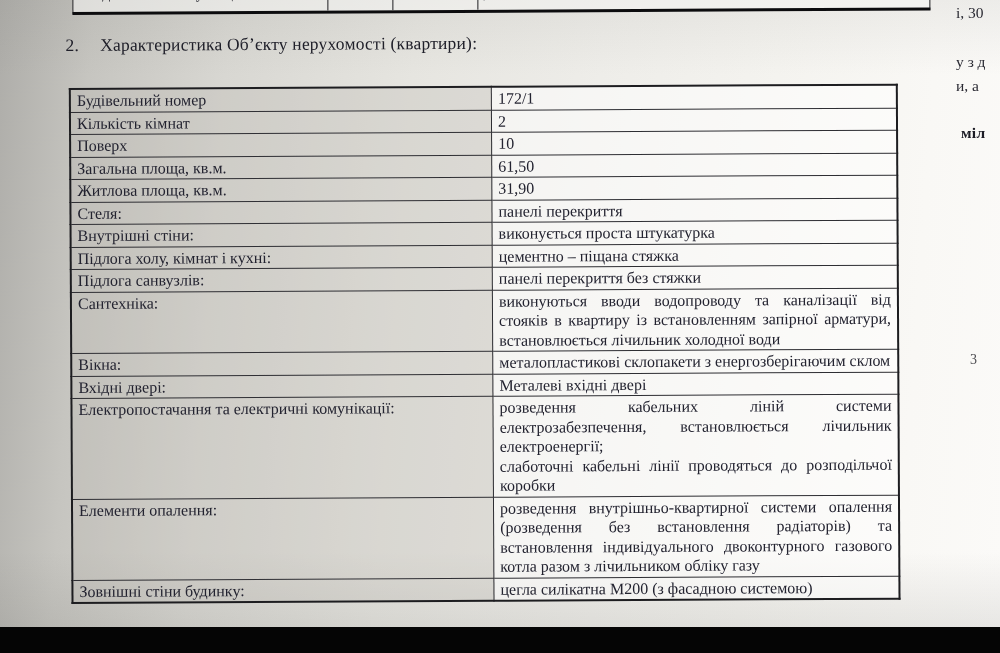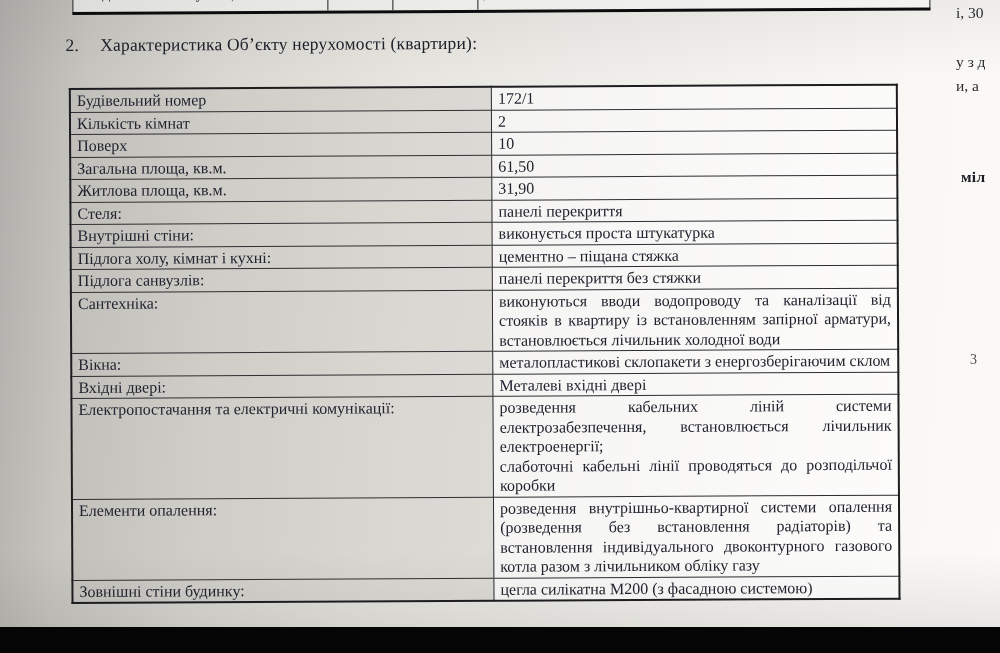--- a/index.html
+++ b/index.html
@@ -82,21 +82,21 @@
     text-align:justify;
     white-space:pre-line;
   }
   
   .edge-fragment{
     position:absolute;left:956px;
     font-size:15.5px;line-height:20px;
     color:#2a2a33;
     white-space:nowrap;
   }
-  .edge-fragment.bold{font-weight:bold;letter-spacing:0.3px;left:961px;color:#1d1d26;margin-top:44px;}
+  .edge-fragment.bold{font-weight:bold;letter-spacing:0.3px;left:961px;color:#1d1d26;}
   .page-number{
     position:absolute;left:970px;top:352px;
     font-size:14px;color:#4c4c50;
   }
   
   .bottom-bar{
     position:absolute;left:0;right:0;bottom:0;height:26px;
     background:#050505;
   }
 </style>

